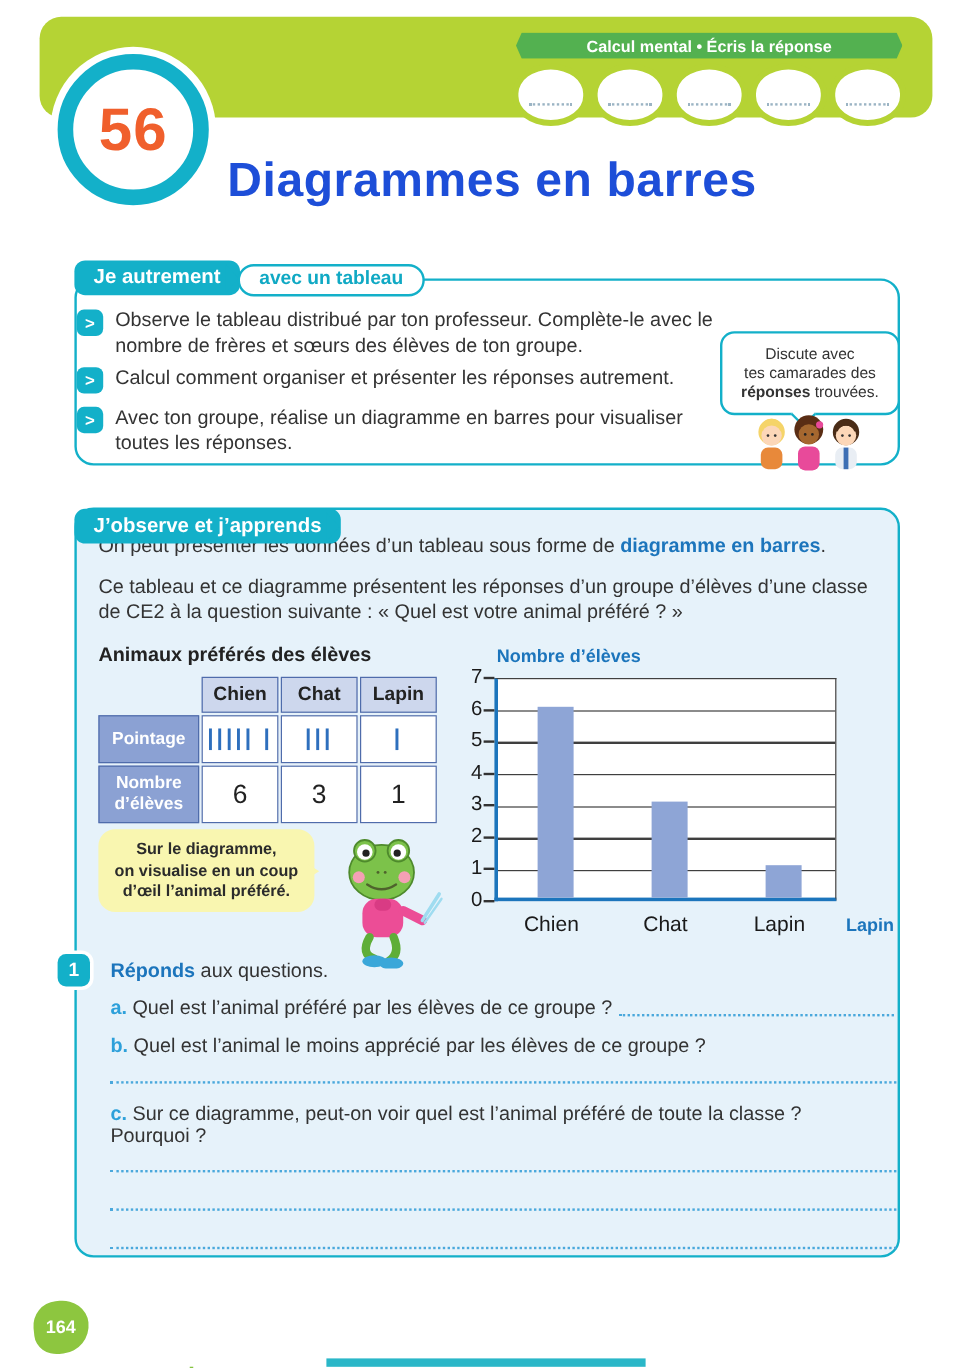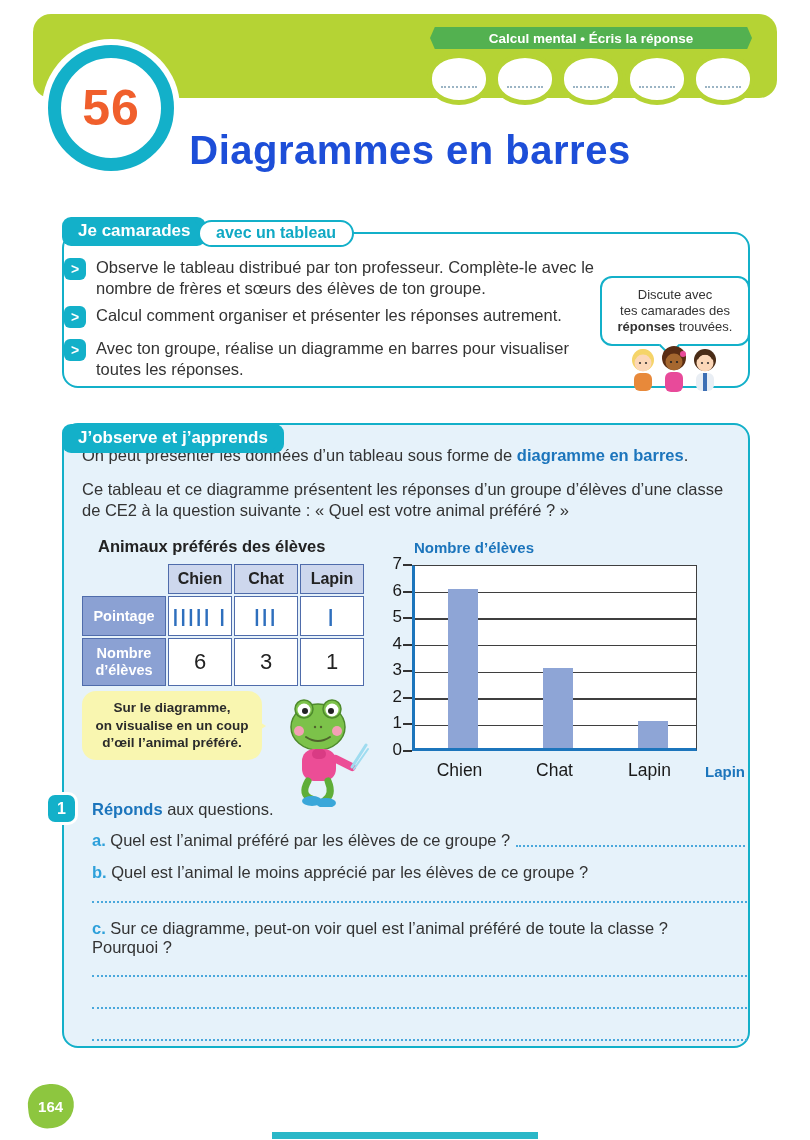--- a/index.html
+++ b/index.html
@@ -59,21 +59,21 @@
   .kids { position:absolute; left:625px; top:344px; z-index:6; }
 
   
   .observe-box { position:absolute; left:62px; top:423px; width:688px; height:625px;
     border:2.5px solid #13b0c9; border-radius:16px; background:#e6f2fa; }
   .ob-text { position:absolute; font-size:16.5px; color:#333; line-height:1.3; }
   .accent-blue { color:#1c75bc; font-weight:bold; }
 
   
   .anim-table-title { position:absolute; left:18px; top:112px; font-size:16.5px;
-    font-weight:bold; color:#222;margin-left:16px; }
+    font-weight:bold; color:#222; }
   table.anim { position:absolute; left:16px; top:137px; border-collapse:separate;
     border-spacing:2px; }
   table.anim td, table.anim th { border:1.5px solid #4f6cab; text-align:center; }
   .th-col { background:#cdd7ed; color:#222; font-weight:bold; font-size:16px;
     width:64px; height:30px; }
   .th-row { background:#8ba1d3; color:#fff; font-weight:bold; font-size:14.5px;
     width:84px; padding:0 4px; line-height:1.15; }
   .cell-corner { border:none !important; background:transparent; }
   .tally-cell { background:#fff; height:40px; color:#2e6fbd; font-weight:bold;
     font-size:19px; letter-spacing:2.5px; }
@@ -148,21 +148,21 @@
     <div class="cm-bubble">
         <div class="dots"></div>
       </div>
     <div class="cm-bubble">
         <div class="dots"></div>
       </div>
   </div>
 
   <div class="page-title">Diagrammes en barres</div>
 
-  <div class="tab-banner" style="left:62px; top:217px;">Je camarades</div>
+  <div class="tab-banner" style="left:62px; top:217px;">Je autrement</div>
   <div class="tab-pill" style="left:198px; top:220px; font-size:16px;">avec un tableau</div>
 
   <div class="manipule-box">
     <div class="bullet-row" style="left:14px; top:23px;">
       <div class="chevron-badge">&gt;</div>
       <div class="bullet-text">Observe le tableau distribué par ton professeur. Complète-le avec le nombre de frères et sœurs des élèves de ton groupe.</div>
     </div>
     <div class="bullet-row" style="left:14px; top:71px;">
       <div class="chevron-badge">&gt;</div>
       <div class="bullet-text">Calcul comment organiser et présenter les réponses autrement.</div>

